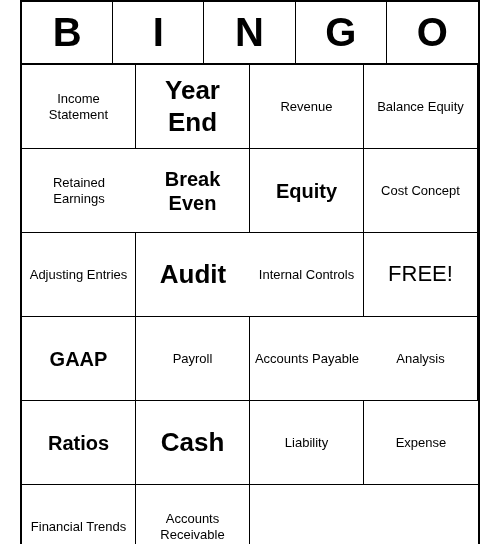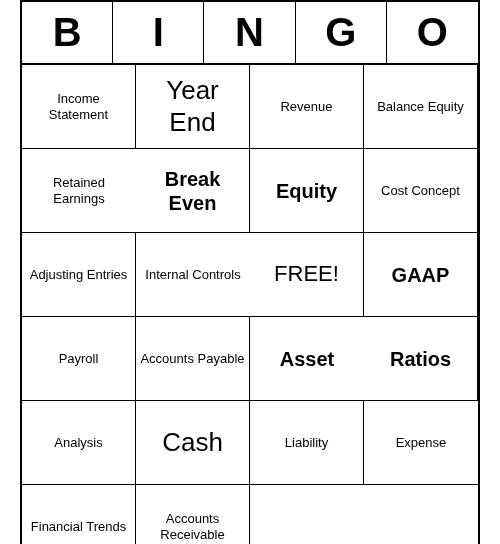--- a/index.html
+++ b/index.html
@@ -49,21 +49,21 @@
       line-height: 1.2;
     }
     .bingo-cell:nth-child(5n) {
       border-right: none;
     }
     .bingo-cell:nth-child(n+21) {
       border-bottom: none;
     }
     .bingo-cell.large-text {
       font-size: 26px;
-      font-weight: normal;
+      font-weight: bold;
     }
     .bingo-cell.medium-text {
       font-size: 20px;
       font-weight: bold;
     }
     .bingo-cell.free-cell {
       font-size: 22px;
       font-weight: normal;
     }
   </style>
@@ -81,27 +81,27 @@
   <div class="bingo-grid">
   <div class="bingo-cell">Income Statement</div>
       <div class="bingo-cell large-text">Year End</div>
       <div class="bingo-cell">Revenue</div>
       <div class="bingo-cell">Balance Equity</div>
       <div class="bingo-cell">Retained Earnings</div>
       <div class="bingo-cell medium-text">Break Even</div>
       <div class="bingo-cell medium-text">Equity</div>
       <div class="bingo-cell">Cost Concept</div>
       <div class="bingo-cell">Adjusting Entries</div>
+      <div class="bingo-cell large-text">Audit</div>
       <div class="bingo-cell">Internal Controls</div>
       <div class="bingo-cell free-cell">FREE!</div>
       <div class="bingo-cell medium-text">GAAP</div>
       <div class="bingo-cell">Payroll</div>
       <div class="bingo-cell">Accounts Payable</div>
-      <div class="bingo-cell medium-text">Asset</div>
+      <div class="bingo-cell">Analysis</div>
       <div class="bingo-cell medium-text">Ratios</div>
-      <div class="bingo-cell">Analysis</div>
       <div class="bingo-cell large-text">Cash</div>
       <div class="bingo-cell">Liability</div>
       <div class="bingo-cell">Expense</div>
       <div class="bingo-cell">Financial Trends</div>
       <div class="bingo-cell">Accounts Receivable</div>
     </div>
 </div>
 
 </body></html>

